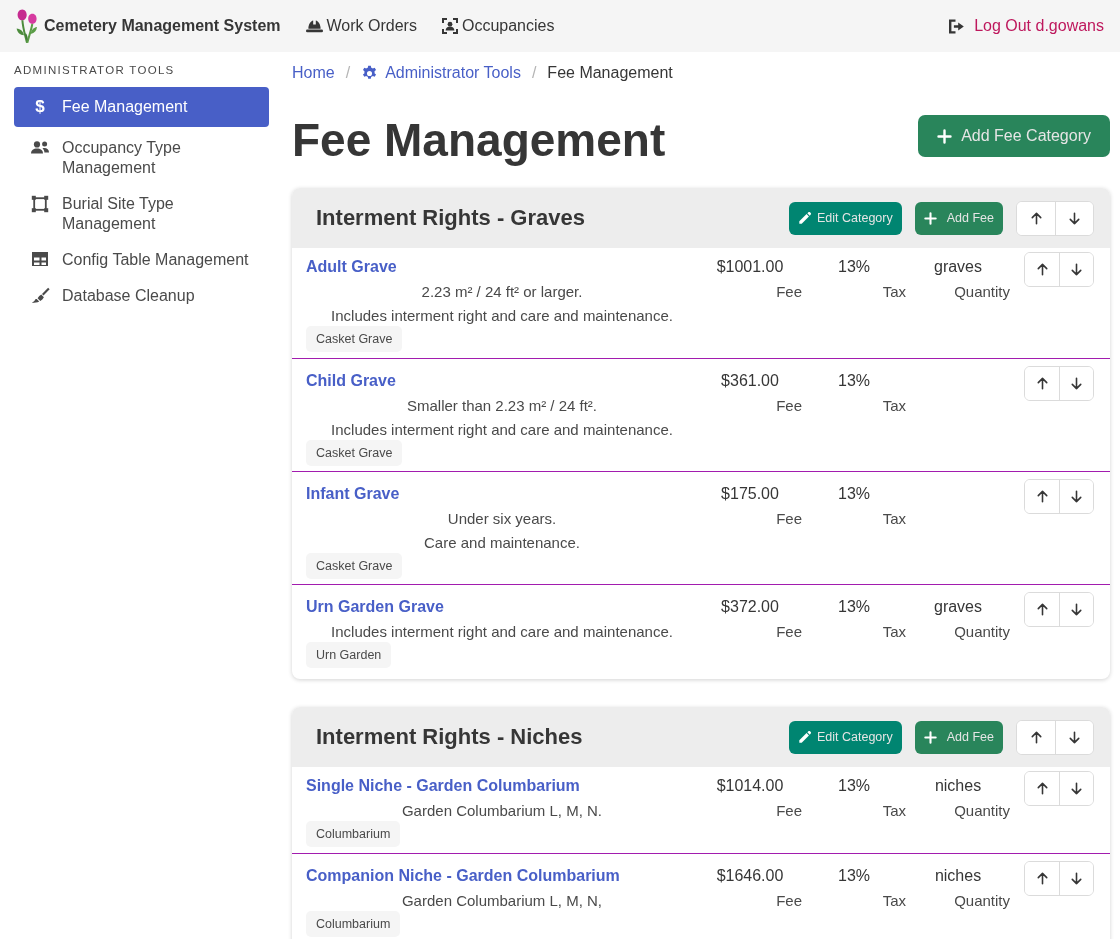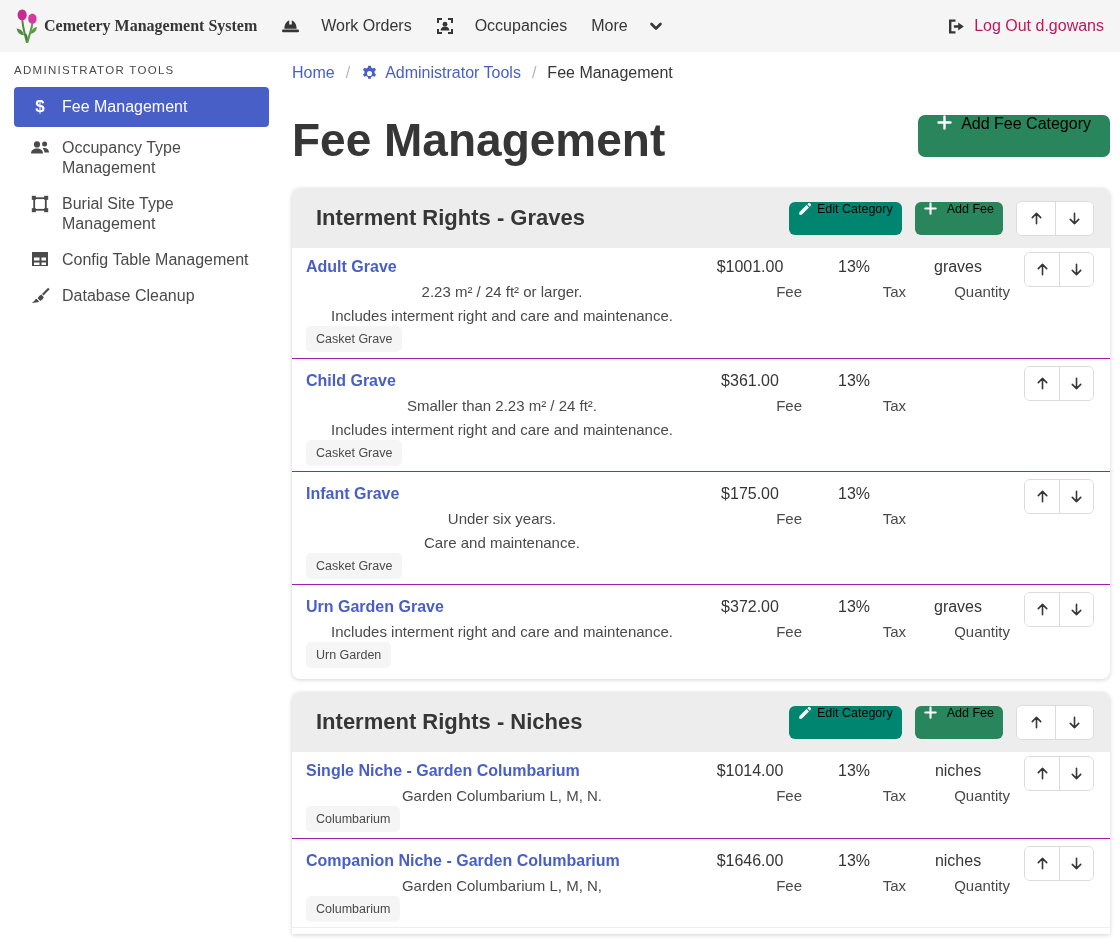--- a/index.html
+++ b/index.html
@@ -4,52 +4,52 @@
 <style>
 * { box-sizing: border-box; }
 html,body { margin:0; padding:0; }
 body {
   width:1120px; height:939px; overflow:hidden;
   font-family:"Liberation Sans", sans-serif;
   color:#363636; background:#fff; font-size:16px;
 }
 
 .navbar { height:52px; background:#f5f5f5; display:flex; align-items:center; }
-.brand { display:flex; align-items:center; padding-left:14px; gap:4px;font-family:Liberation Serif, serif; }
+.brand { display:flex; align-items:center; padding-left:14px; gap:4px; }
 .brand-title { font-weight:700; font-size:16px; color:#363636; white-space:nowrap; }
 .nav-start { display:flex; margin-left:12px; height:100%; }
-.nav-item { display:flex; align-items:center; gap:21px; padding:0 12px; font-size:16px; color:#363636; cursor:pointer; }
+.nav-item { display:flex; align-items:center; gap:3px; padding:0 12px; font-size:16px; color:#363636; cursor:pointer; }
 .nav-end { margin-left:auto; display:flex; align-items:center; gap:9px; padding-right:16px; font-size:16px; color:#be185d; }
 .nav-icon { display:inline-flex; color:#363636; }
 
 .layout { display:flex; }
 .sidebar { width:280px; flex:0 0 280px; padding:12px 11px 0 14px; }
 .menu-label { font-size:11.5px; letter-spacing:1.3px; color:#4a4a4a; margin:0 0 11px 0; font-weight:400; }
 .menu-list { list-style:none; margin:0; padding:0; }
 .menu-item { display:flex; gap:12px; padding:5px 10px 5px 16px; border-radius:4px; font-size:16px;
   color:#4a4a4a; line-height:20px; margin-bottom:6px; cursor:pointer; align-items:flex-start; }
 .menu-item .mi-icon { flex:0 0 20px; display:flex; justify-content:center; margin-top:1px; color:#4a4a4a; }
 .menu-item.active { background:#485fc7; color:#fff; padding-top:10px; padding-bottom:10px; }
 .menu-item.active .mi-icon { color:#fff; }
 .dollar-glyph { font-weight:700; font-size:17px; line-height:18px; }
 
 .main { flex:1; padding:12px 10px 0 12px; }
 .breadcrumb { display:flex; align-items:flex-start; font-size:16px; gap:11px; }
 .breadcrumb a { color:#485fc7; text-decoration:none; display:flex; align-items:center; gap:7px; }
 .breadcrumb .sep { color:#b5b5b5; }
 .title-row { display:flex; align-items:center; justify-content:space-between; margin-top:27px; }
 .page-title { font-size:46px; font-weight:700; color:#363636; line-height:54px; margin:0; position:relative; top:4px; }
-.btn { border:none; display:inline-flex; align-items:flex-start; justify-content:center; gap:9px;
-  border-radius:6px; color:#000000; font-family:inherit; cursor:pointer; white-space:nowrap; }
+.btn { border:none; display:inline-flex; align-items:center; justify-content:center; gap:9px;
+  border-radius:6px; color:#e5e5e5; font-family:inherit; cursor:pointer; white-space:nowrap; }
 .btn-addcat { background:#29855b; height:42px; padding:0 19px; font-size:16px; border-radius:7px; }
 .btn-edit { background:#008571; height:33px; padding:0 9px; font-size:12.5px; gap:5px; }
 .btn-addfee { background:#29855b; height:33px; padding:0 9px; font-size:12.5px; gap:10px; }
 
 .cards { margin-top:25px; }
-.card { border-radius:8px; background:#fff; box-shadow:0 1px 4px rgba(10,10,10,.18); margin-bottom:13px; }
+.card { border-radius:8px; background:#fff; box-shadow:0 1px 4px rgba(10,10,10,.18); margin-bottom:28px; }
 .card:last-child { border-radius:8px 8px 0 0; }
 .card:last-child .fee-row:last-child { border-bottom:1px solid #ededed; }
 .card-header { height:60px; background:#ededed; border-radius:8px 8px 0 0; display:flex; align-items:center;
   padding:0 16px 0 24px; gap:13px; }
 .card-title { font-size:22px; font-weight:600; color:#363636; margin-right:auto; }
 .arrow-group { display:inline-flex; border:1px solid #dbdbdb; border-radius:6px; background:#fff; overflow:hidden; }
 .arrow-btn { width:34px; height:33px; background:#fff; border:none; display:flex; align-items:center;
   justify-content:center; cursor:pointer; color:#363636; padding:0; }
 .arrow-btn + .arrow-btn { border-left:1px solid #dbdbdb; }
 .card-header .arrow-btn { width:38px; }
@@ -101,28 +101,20 @@
     <div class="nav-item">
       <span class="nav-icon">
         <svg width="18" height="18" viewBox="0 0 18 18" fill="currentColor">
           <path d="M1 1 h5 v2 H3 v3 H1 z M12 1 h5 v5 h-2 V3 h-3 z M1 12 h2 v3 h3 v2 H1 z M15 12 h2 v5 h-5 v-2 h3 z"></path>
           <circle cx="9" cy="7.2" r="2.4"></circle>
           <path d="M4.6 13.6 c0-2.9 2.1-4 4.4-4 s4.4 1.1 4.4 4 z"></path>
         </svg>
       </span>
       <span>Occupancies</span>
     </div>
-    <div class="nav-item">
-      <span>More</span>
-      <span class="nav-icon">
-        <svg width="14" height="14" viewBox="0 0 14 14" fill="none" stroke="currentColor" stroke-width="2.6" stroke-linecap="round" stroke-linejoin="round">
-          <path d="M2.5 5 L7 9.5 L11.5 5"></path>
-        </svg>
-      </span>
-    </div>
   </div>
   <div class="nav-end">
     <span class="nav-icon">
       <svg width="18" height="17" viewBox="0 0 18 17" fill="currentColor">
         <path d="M2 1.5 h6.5 v2.3 H4.4 v9.4 h4.1 v2.3 H2 z"></path>
         <path d="M11.2 4.6 L16.8 8.5 L11.2 12.4 V9.7 H6.9 V7.3 h4.3 z"></path>
       </svg>
     </span>
     <span>Log Out d.gowans</span>
   </div>

